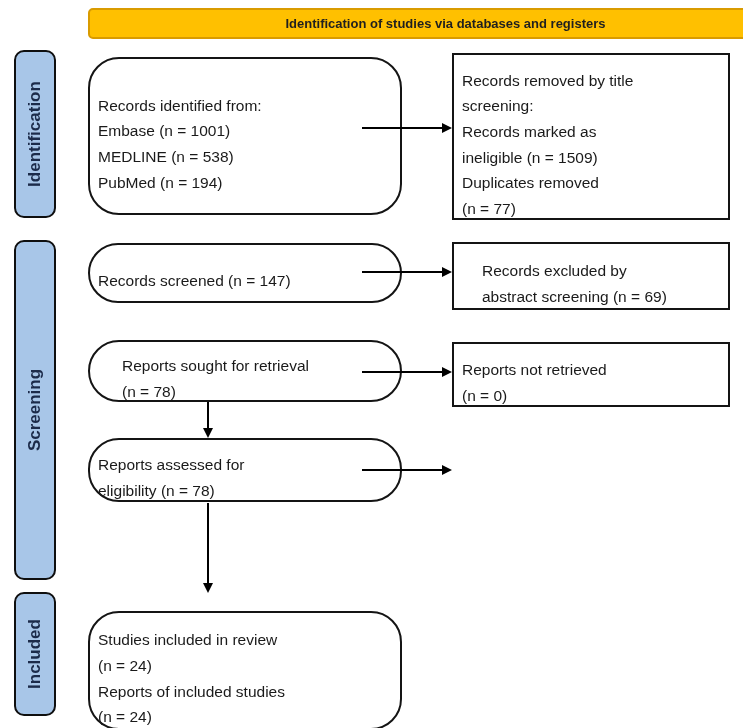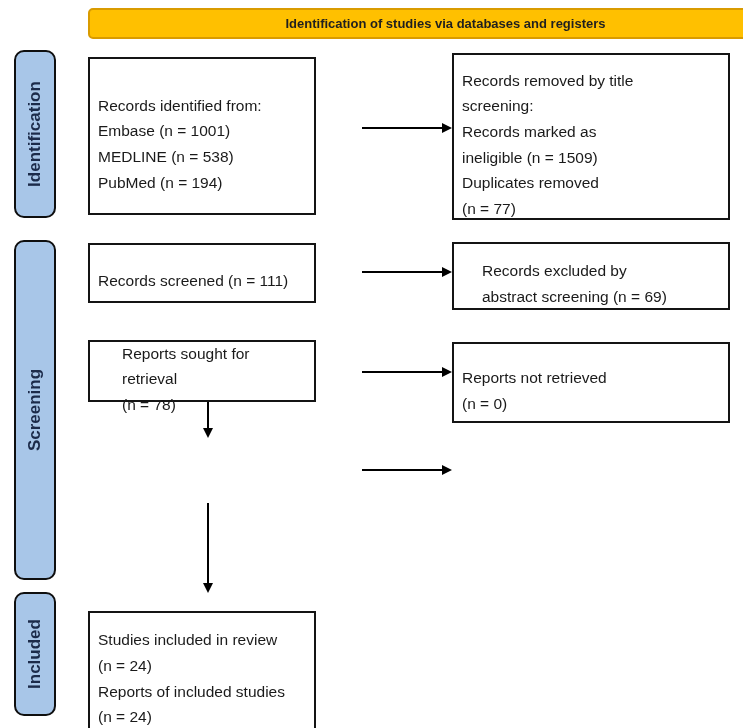--- a/index.html
+++ b/index.html
@@ -53,30 +53,30 @@
     display: flex; align-items: center;
     padding: 3px 8px;
   }
   .fbox span {
     width: 100%;
     white-space: pre-wrap;
     font-size: 15.5px;
     line-height: 1.65;
     margin-top: 16px;
   }
-  .col-l { left: 88px;  width: 228px; }
+  .col-l { left: 88px;  width: 314px; border-radius: 31px; }
   .col-r { left: 452px; width: 278px; }
   .b1 { top: 57px;  height: 158px; }
   .b2 { top: 243px; height: 60px; }
   .b3 { top: 340px; height: 62px; padding-left: 32px; }
   .b4 { top: 438px; height: 64px; }
   .b5 { top: 611px; height: 119px; }
   .r1 { top: 53px;  height: 167px; }
   .r2 { top: 242px; height: 68px; padding-left: 28px; }
-  .r3 { top: 342px; height: 81px; }
+  .r3 { top: 342px; height: 65px; }
   .r4 { top: 437px; height: 245px; }
 
   .arrow-h {
     position: absolute;
     height: 2px;
     background: var(--arrow, #000);
   }
   .arrow-h::after {
     content: '';
     position: absolute;
@@ -135,36 +135,40 @@
   <div class="fbox col-r r1">
     <span>Records removed by title
 screening:
 Records marked as
 ineligible (n = 1509)
 Duplicates removed
 (n = 77)</span>
   </div>
 
   <div class="fbox col-l b2">
-    <span>Records screened (n = 111)</span>
+    <span>Records screened (n = 147)</span>
   </div>
   <div class="fbox col-r r2">
     <span>Records excluded by
 abstract screening (n = 69)</span>
   </div>
 
   <div class="fbox col-l b3">
     <span>Reports sought for retrieval
 (n = 78)</span>
   </div>
   <div class="fbox col-r r3">
     <span>Reports not retrieved
 (n = 0)</span>
   </div>
 
+  <div class="fbox col-l b4">
+    <span>Reports assessed for
+eligibility (n = 78)</span>
+  </div>
 
   <div class="fbox col-l b5">
     <span>Studies included in review
 (n = 24)
 Reports of included studies
 (n = 24)</span>
   </div>
 
   <div class="arrow-h ah1"></div>
   <div class="arrow-h ah2"></div>

